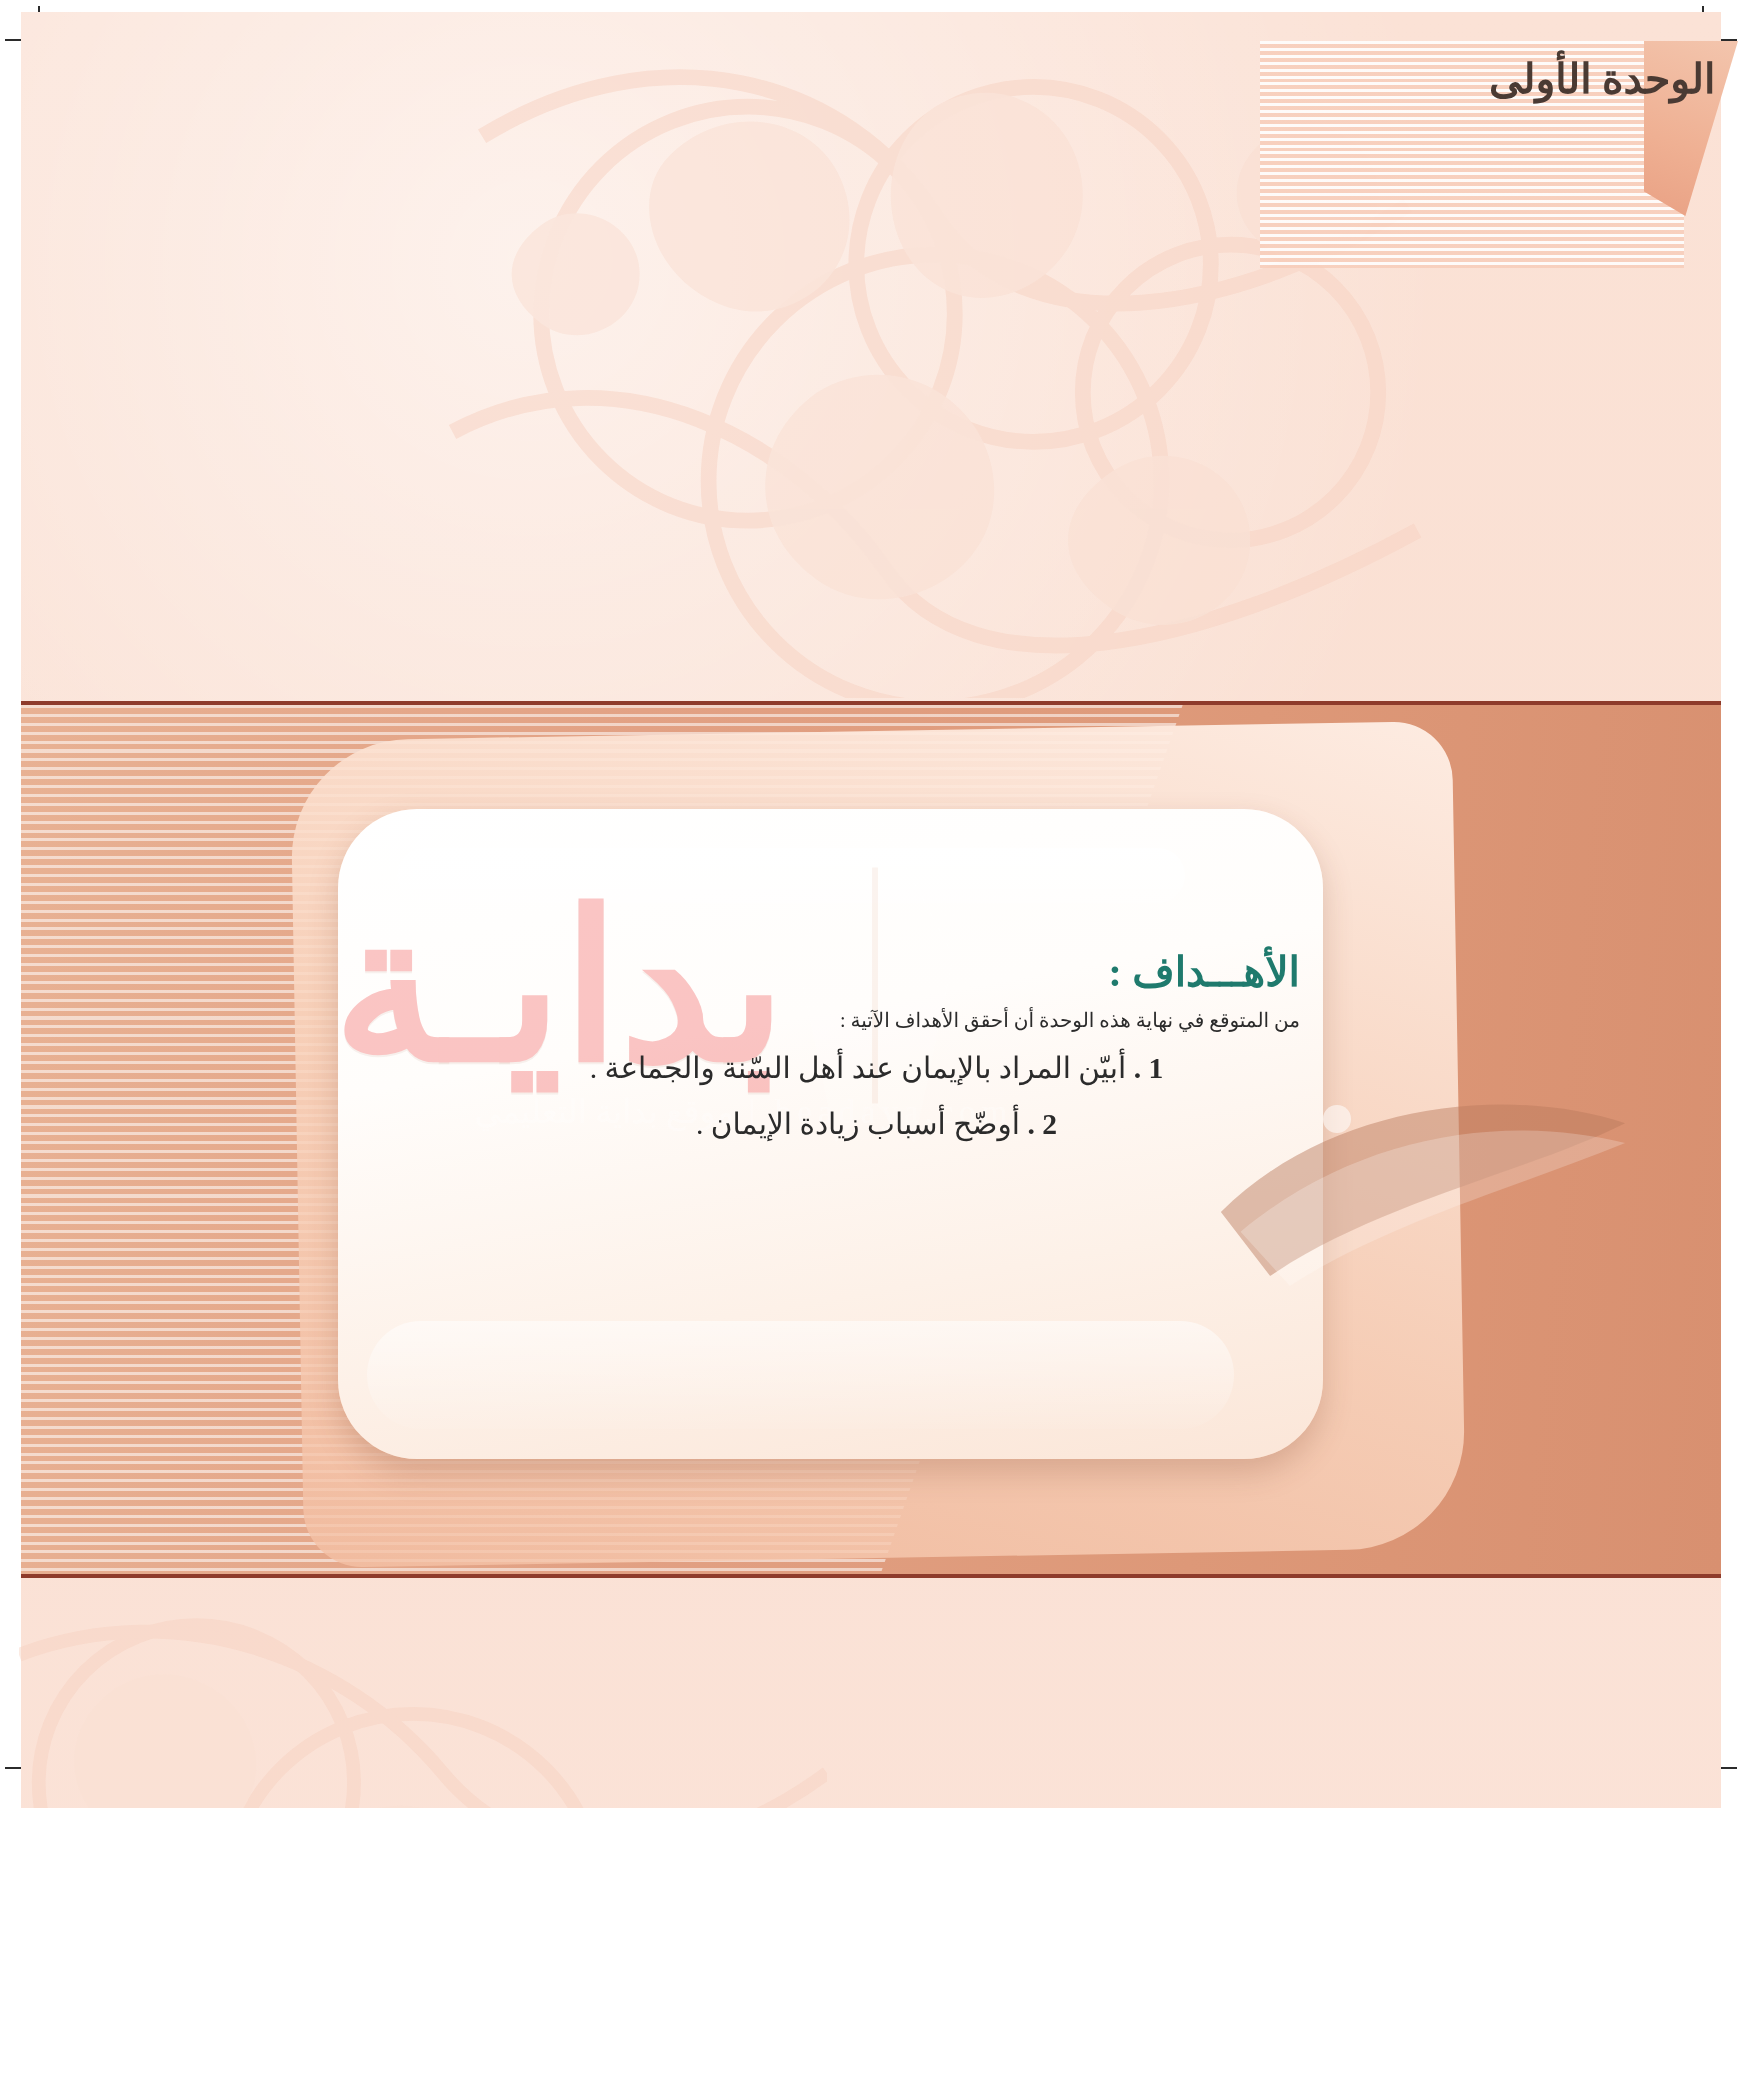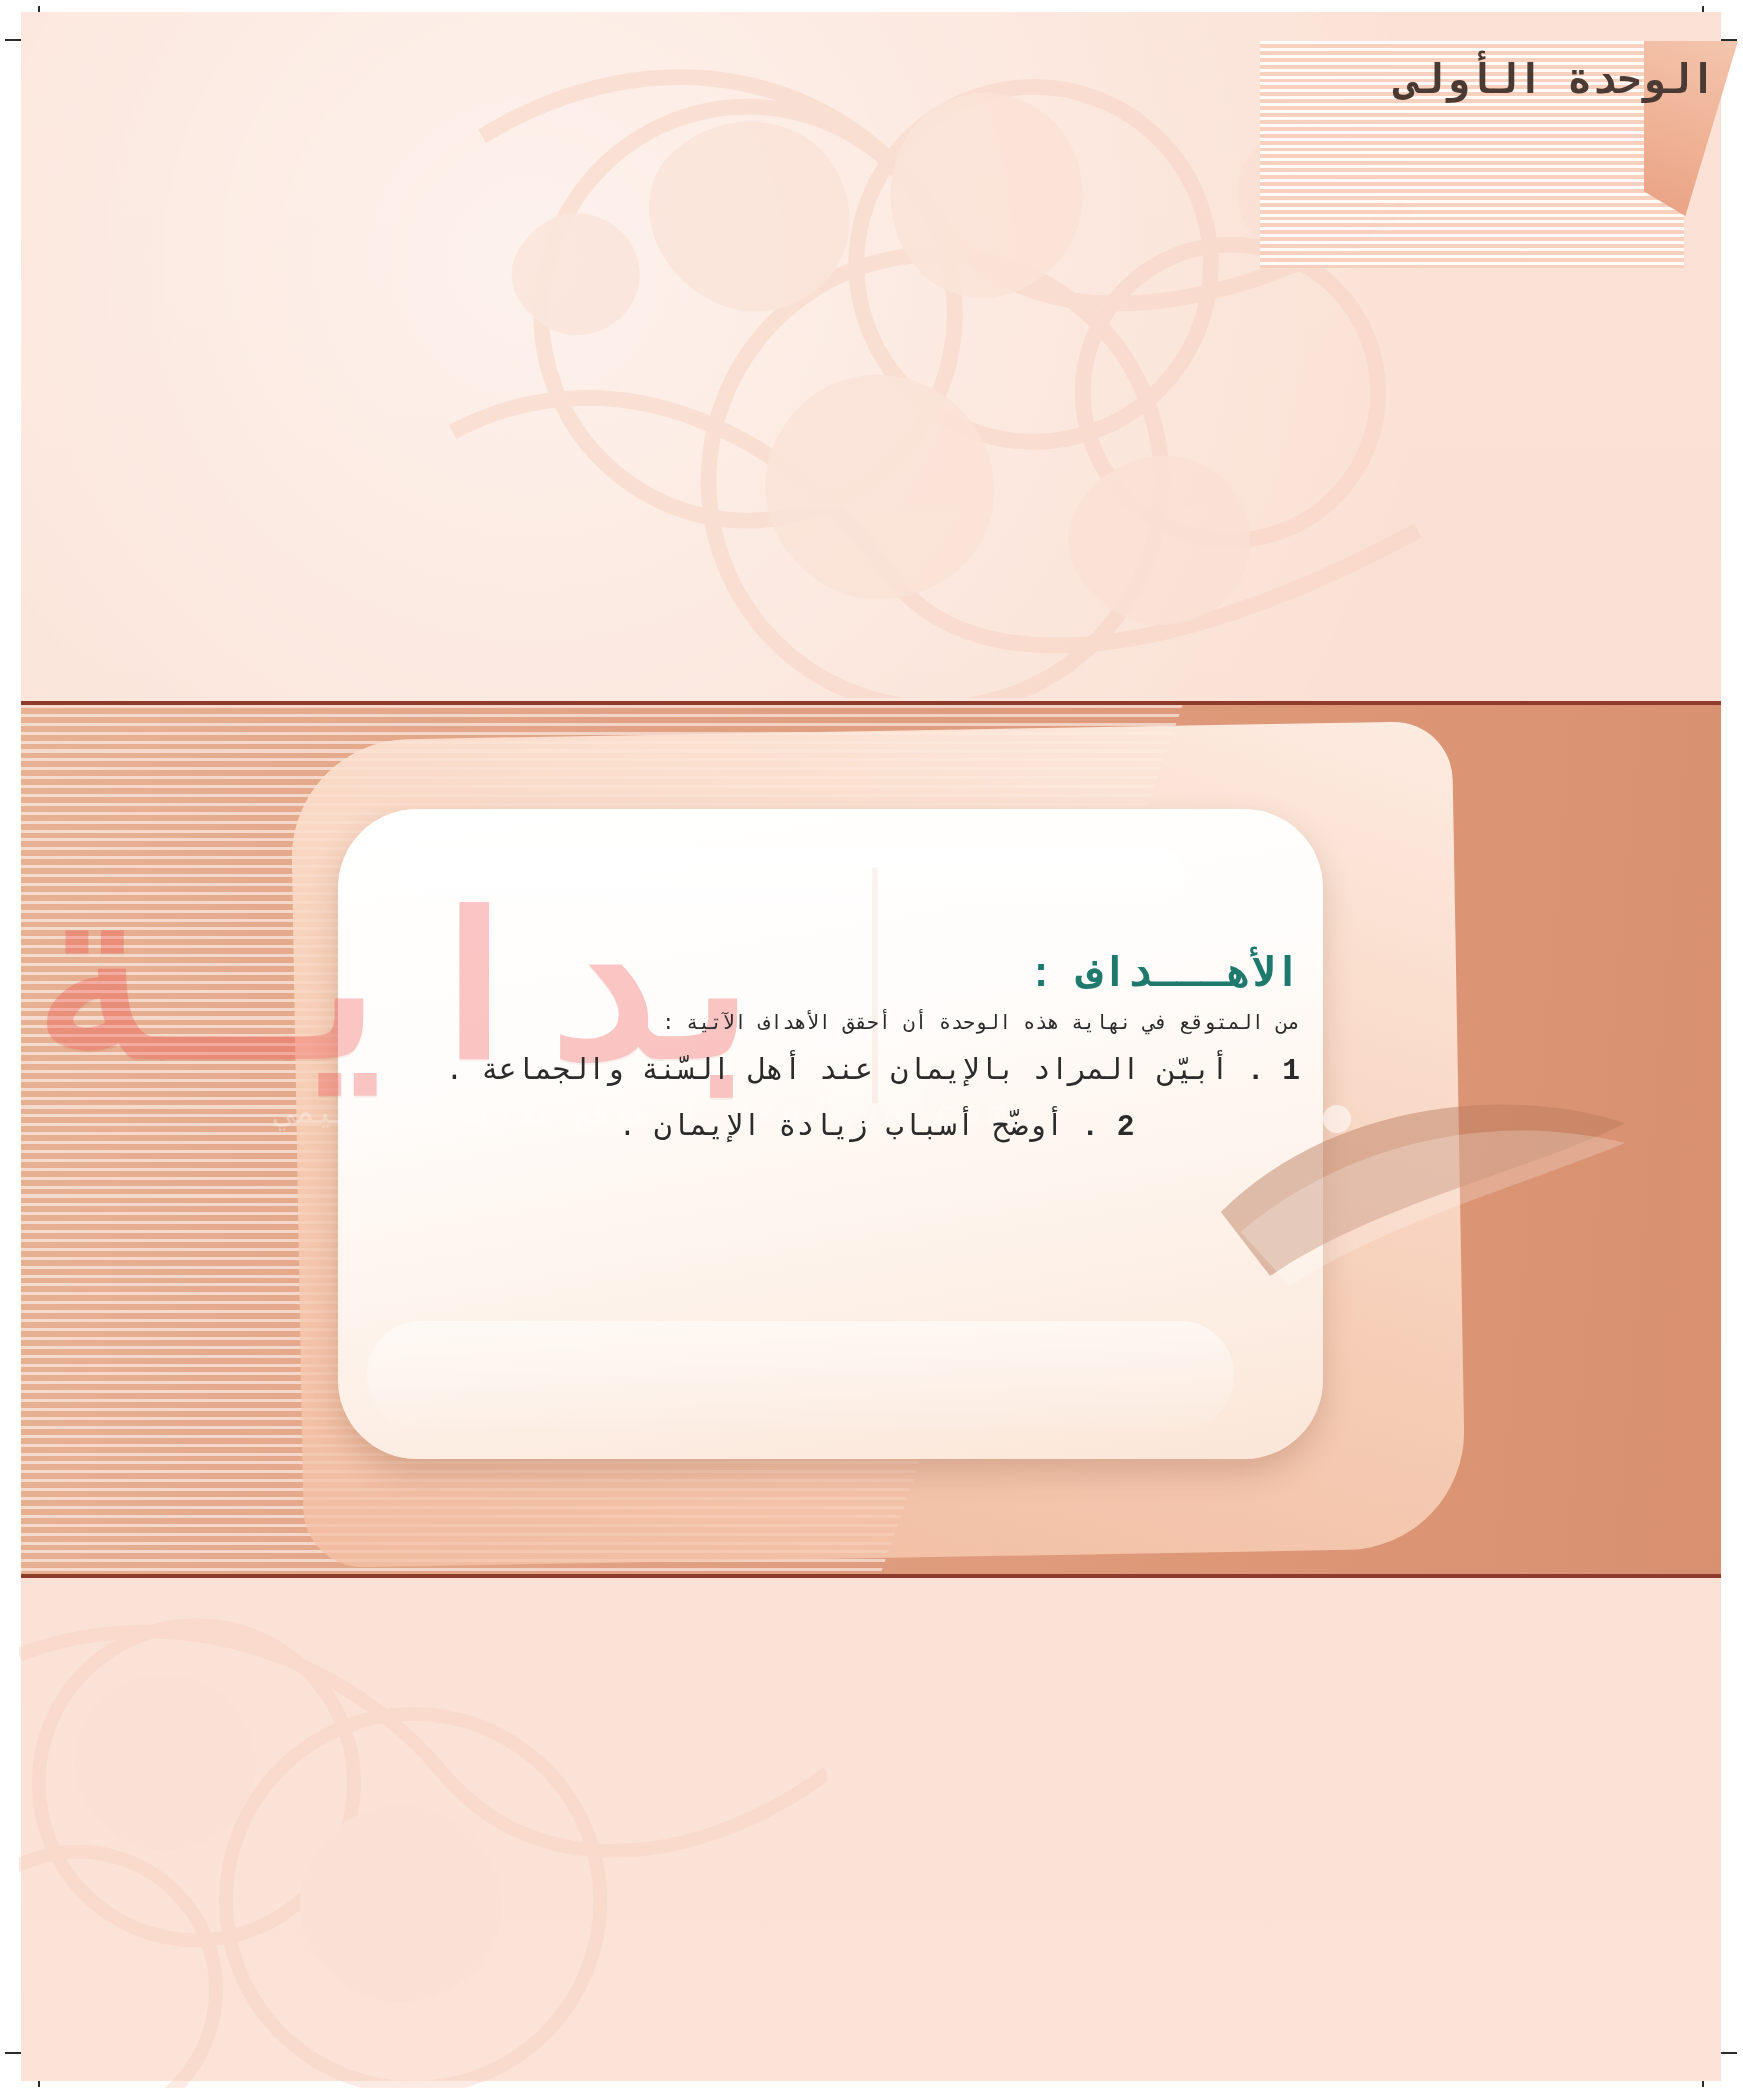--- a/index.html
+++ b/index.html
@@ -4,25 +4,25 @@
 <title>الوحدة الأولى - الإيمان</title>
 <style>
   html, body {
     margin: 0;
     padding: 0;
     background: #ffffff;
   }
   .page {
     position: relative;
     width: 1744px;
-    height: 2093px;
+    height: 1808px;
     margin: 0 auto;
     background: #ffffff;
     overflow: hidden;
-    font-family: Liberation Mono, monospace;
+    font-family: Liberation Serif, serif;
   }
 
   
   .crop {
     position: absolute;
     background: #2b2b2b;
   }
   .crop.h { height: 2px; width: 33px; }
   .crop.v { width: 2px; height: 33px; }
 

